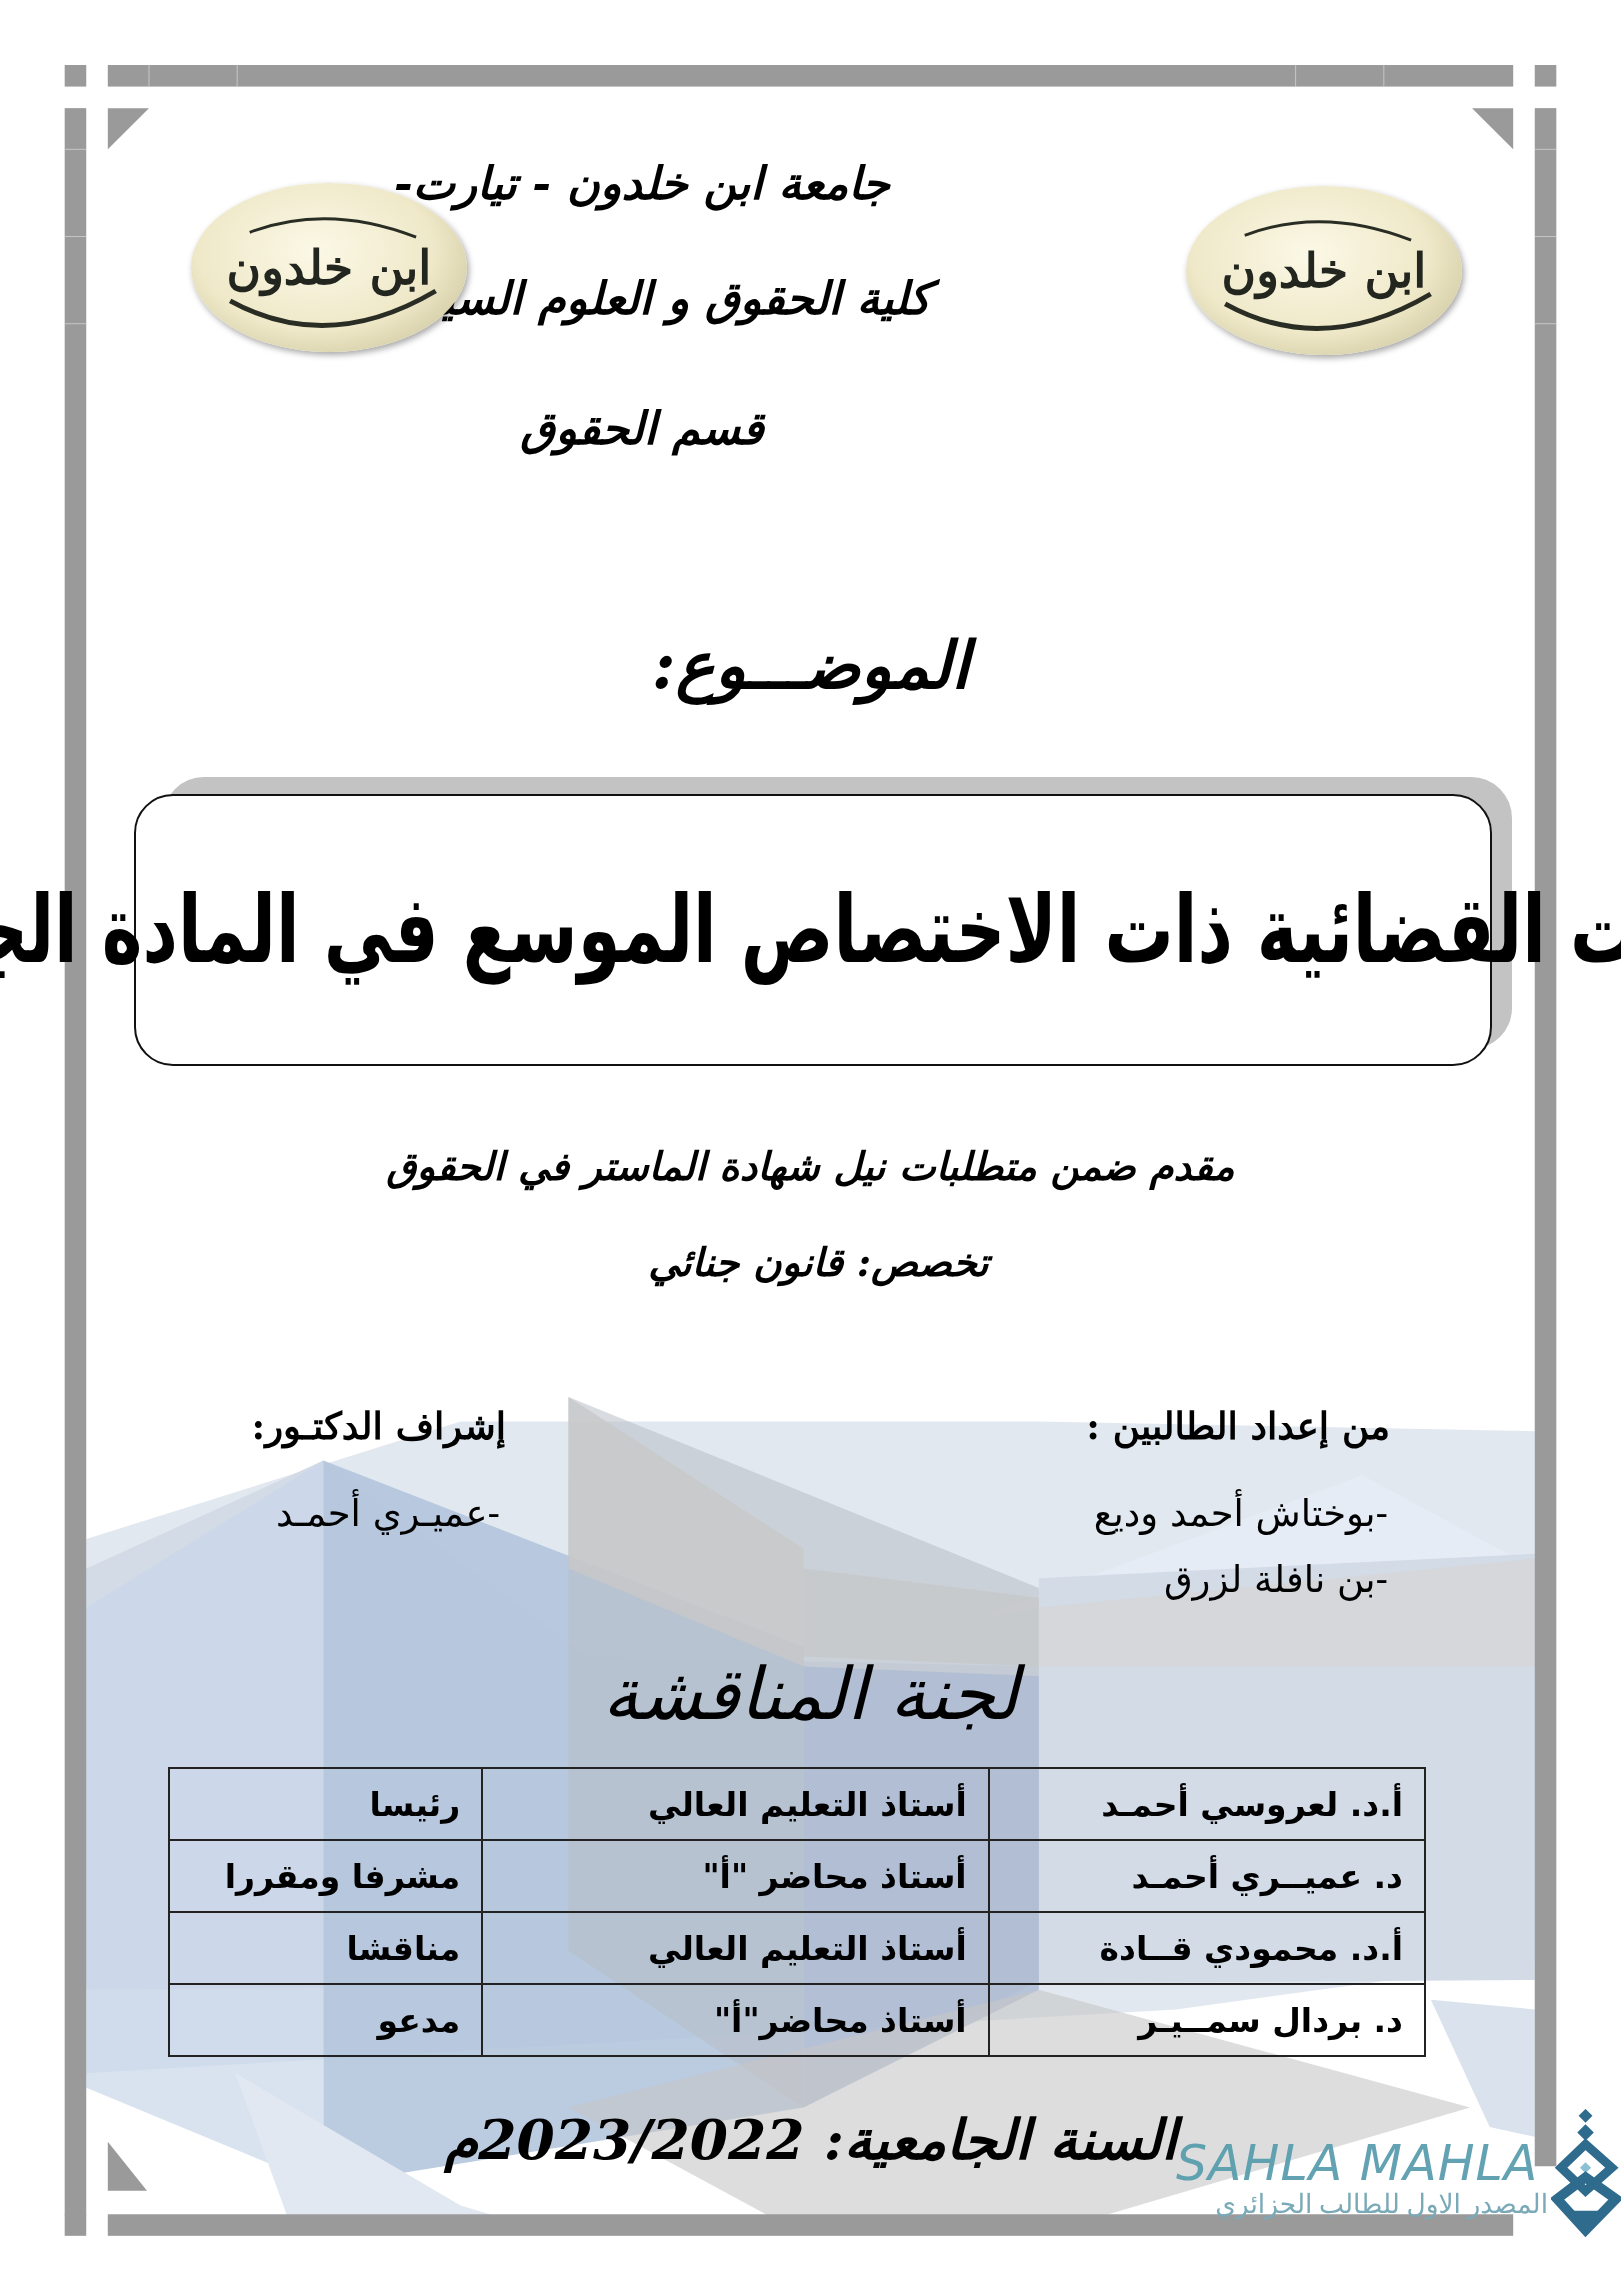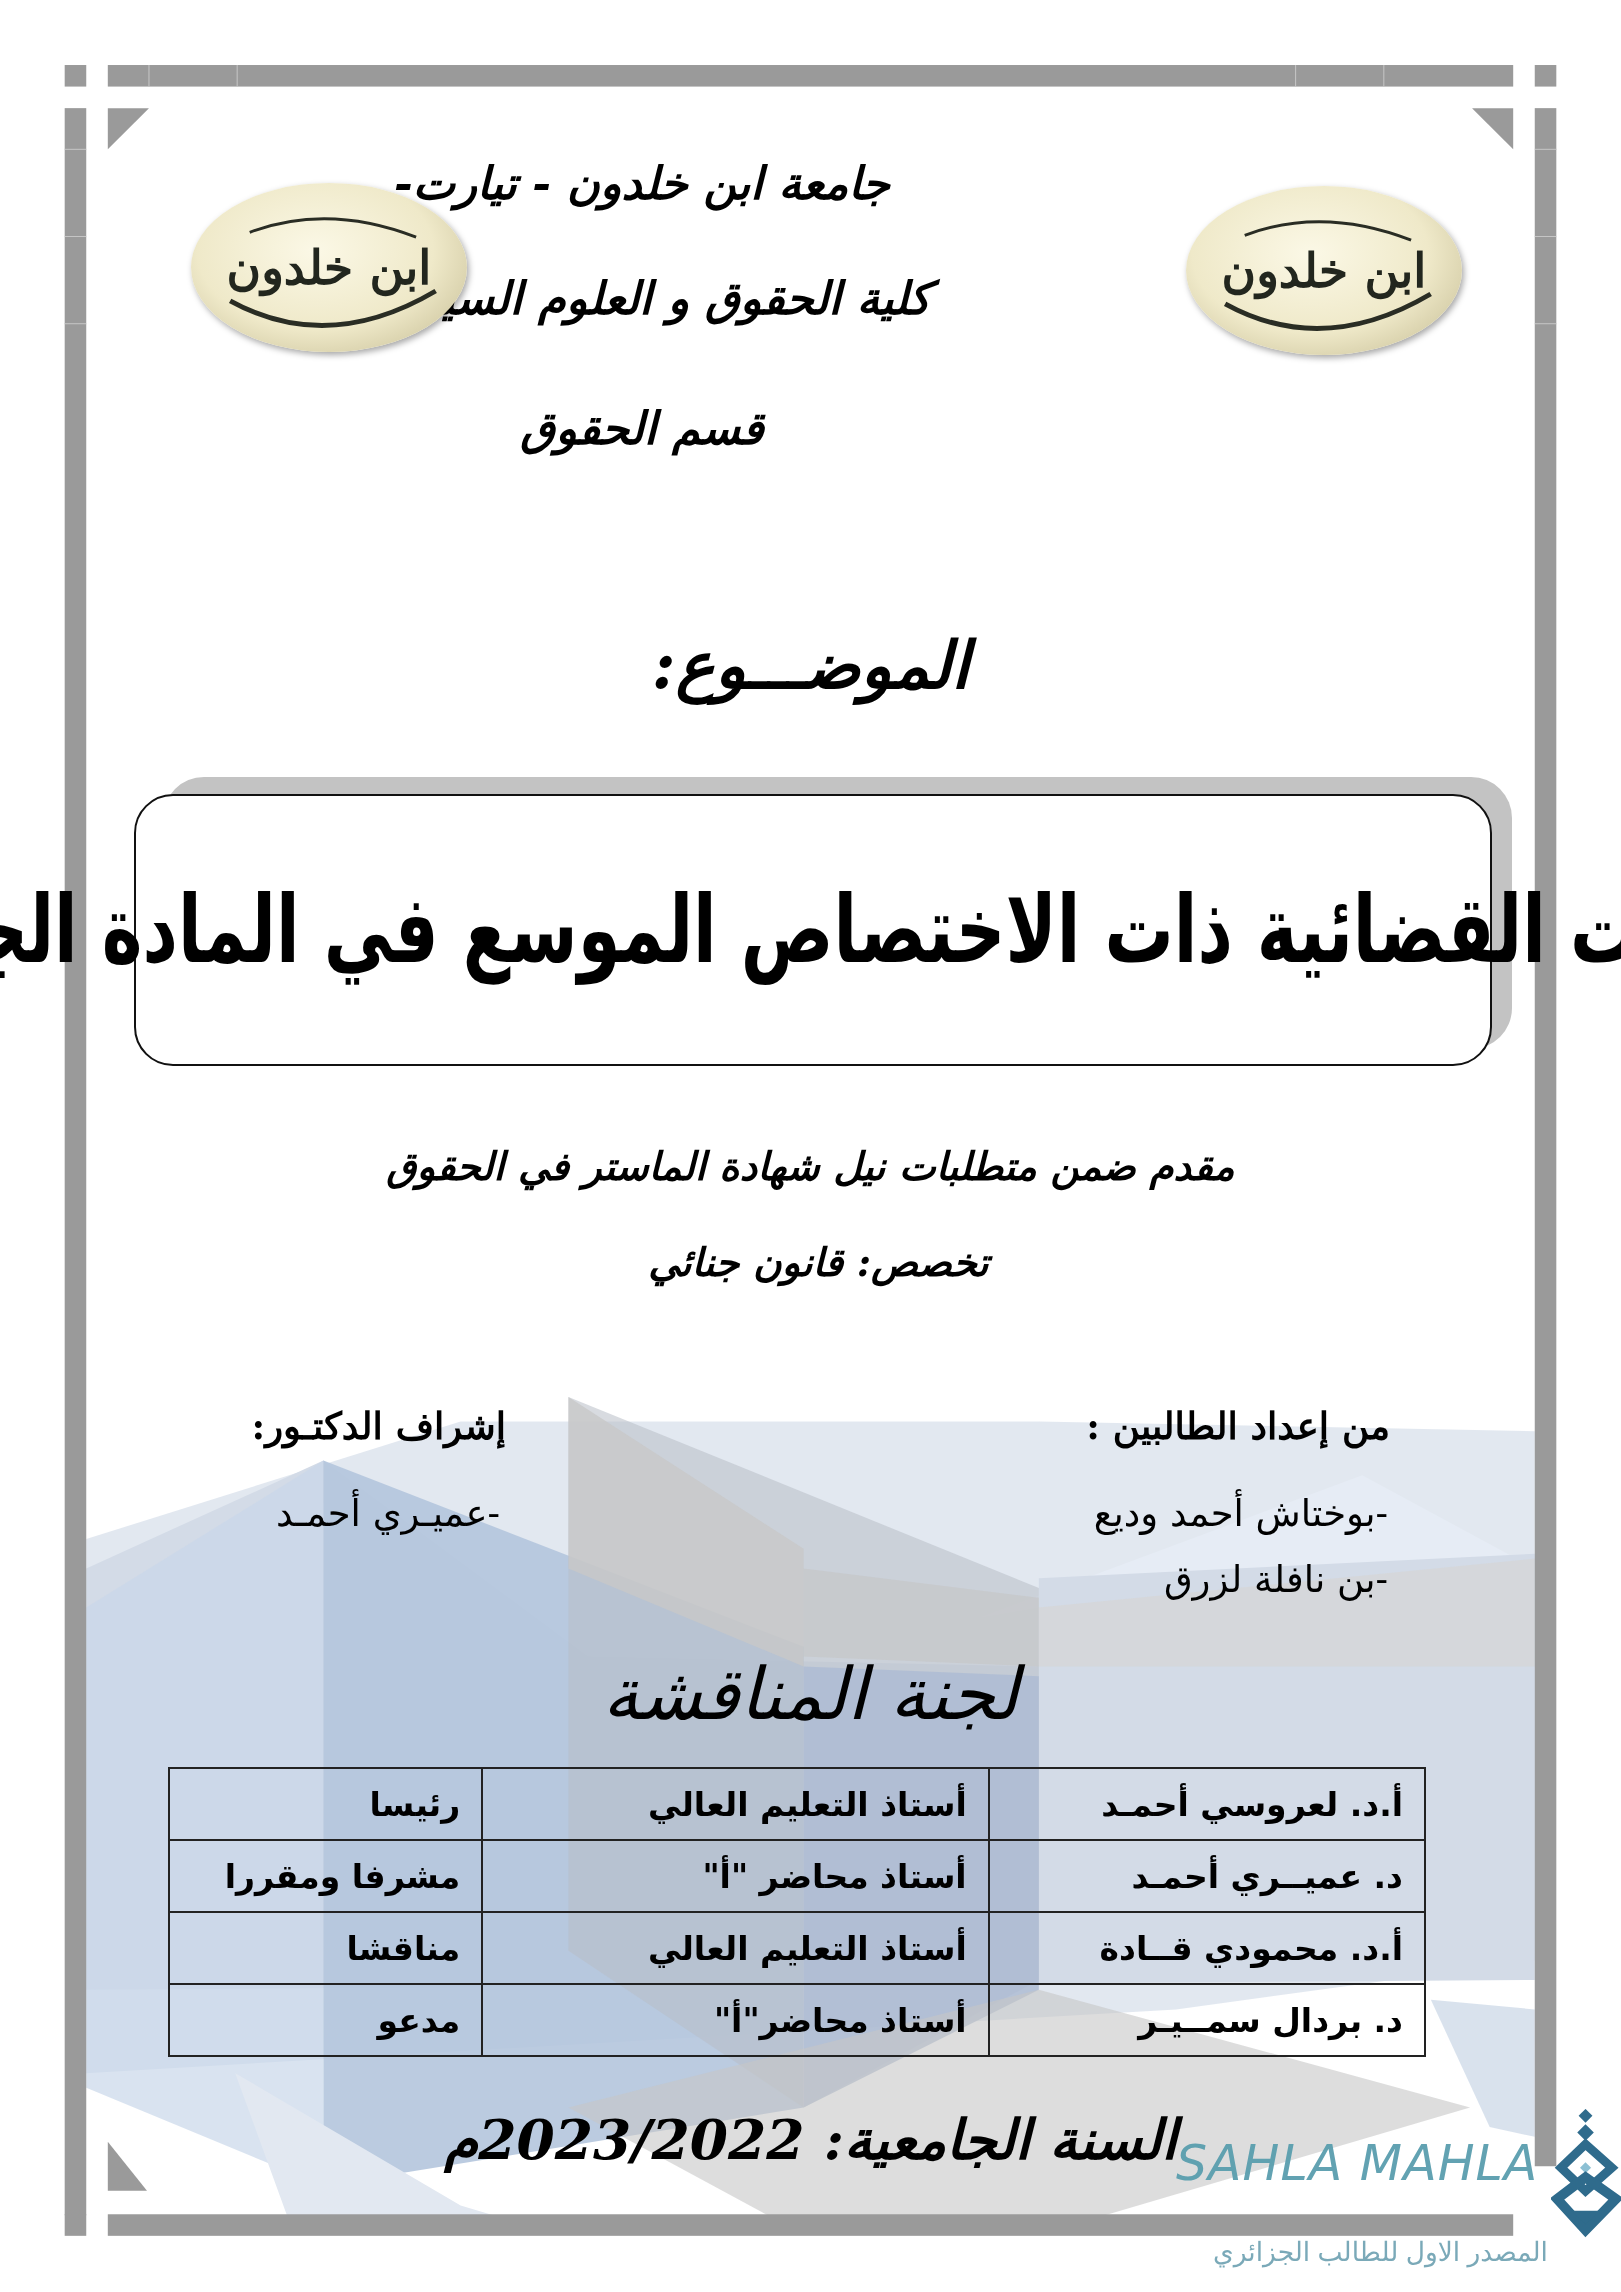--- a/index.html
+++ b/index.html
@@ -41,21 +41,21 @@
 
   table.jury { position:absolute; left:168px; top:1767px; width:1258px; border-collapse:collapse; direction:rtl; }
   table.jury td { border:2px solid #222; height:70px; padding:0 21px; font-family:"DejaVu Sans", sans-serif; font-weight:bold; font-size:33px; text-align:right; vertical-align:middle; white-space:nowrap; }
   table.jury td.c-name { width:418px; }
   table.jury td.c-rank { width:504px; }
   table.jury td.c-role { width:279px; }
 
   .year { left:0; width:1621px; top:2107px; text-align:center; font-size:55px; font-weight:bold; font-style:italic; }
 
   .wm-latin { left:1176px; top:2135px; font-family:"DejaVu Sans", sans-serif; font-size:49px; color:#5a9eae; letter-spacing:1px; opacity:0.95;font-style:italic; }
-  .wm-ar { left:1172px; top:2188px; width:376px; text-align:right; font-family:Liberation Sans, sans-serif; font-size:26.5px; color:#7aa9b8;margin-top:48px; }
+  .wm-ar { left:1172px; top:2188px; width:376px; text-align:right; font-family:Liberation Serif, serif; font-size:26.5px; color:#7aa9b8; }
   .wm-icon { left:1551px; top:2109px; width:71px; height:131px; }
 </style>
 </head>
 <body>
 
 <svg class="bg" width="1621" height="2293" viewBox="0 0 1654 2339">
 
   <polygon points="88,1570 470,1450 1060,1450 1566,1460 1566,2000 1200,2050 88,2115" fill="#dfe5ee" opacity="0.9"></polygon>
   <polygon points="1000,1650 1390,1505 1566,1600 1566,1660 1400,1610 1060,1640" fill="#e6ecf5"></polygon>
   <polygon points="88,1600 330,1490 600,1690 1060,1700 1060,1610 1566,1585 1566,2020 88,2030" fill="#d3dbe7"></polygon>

